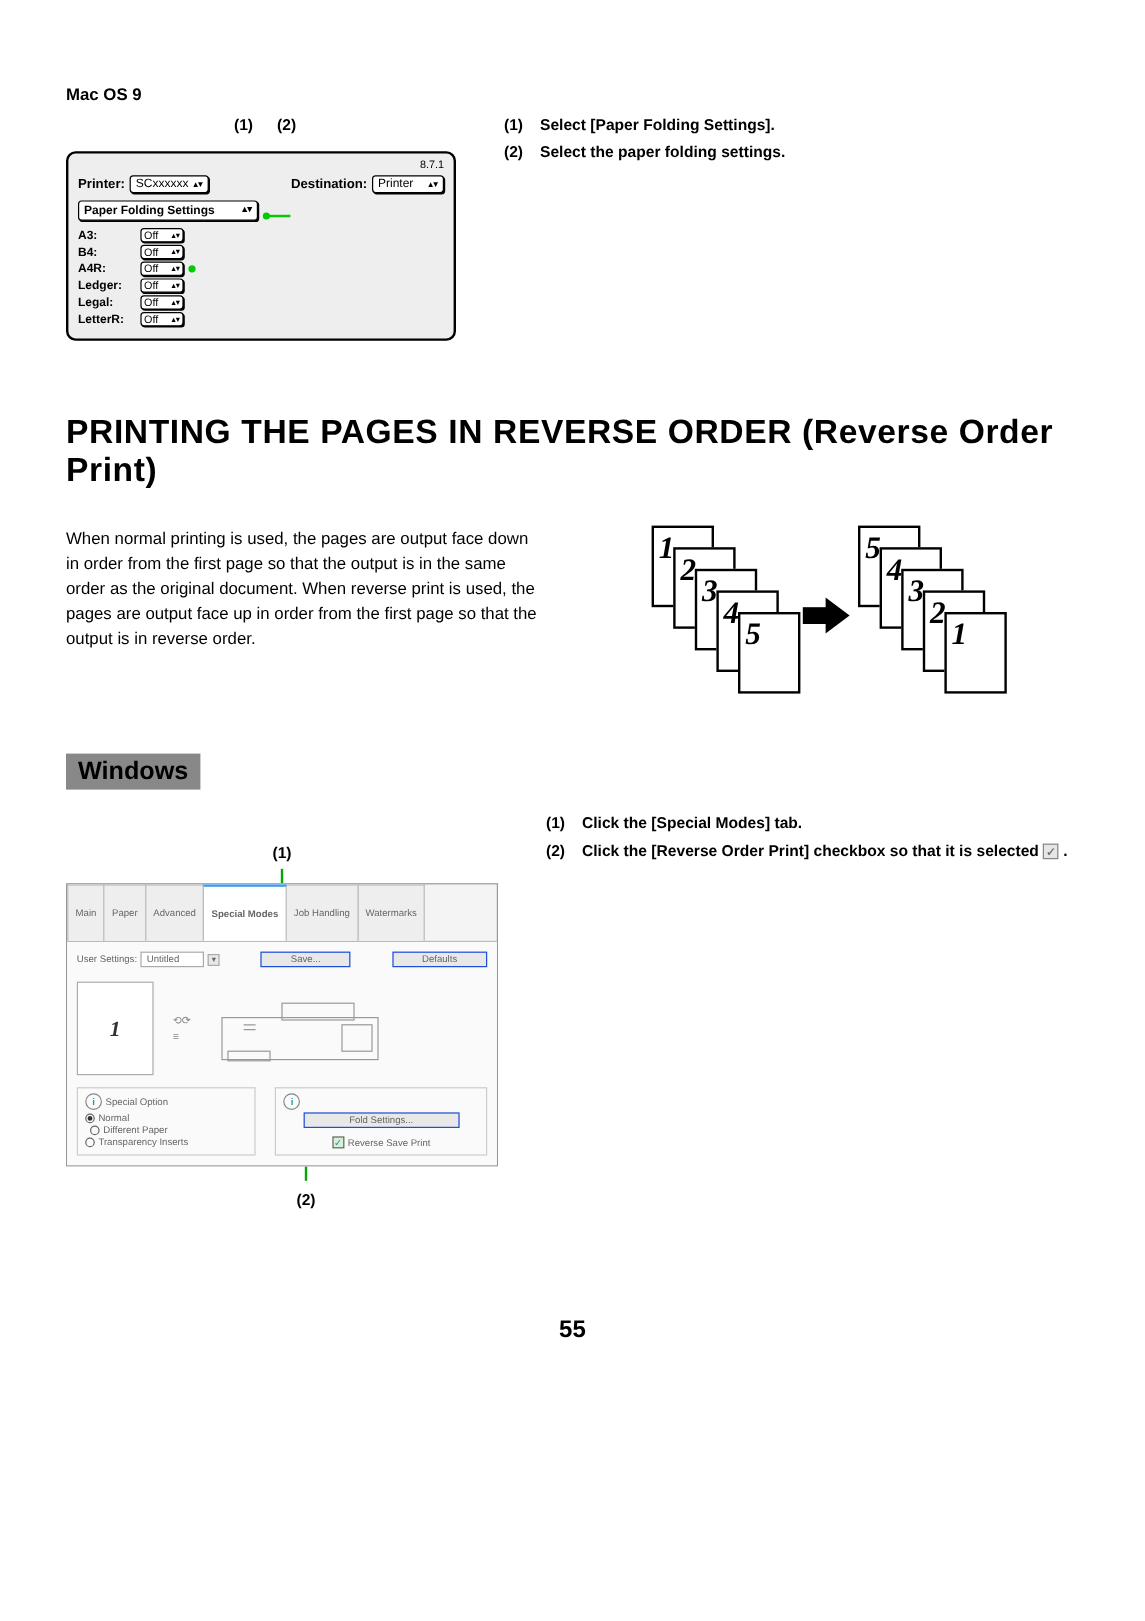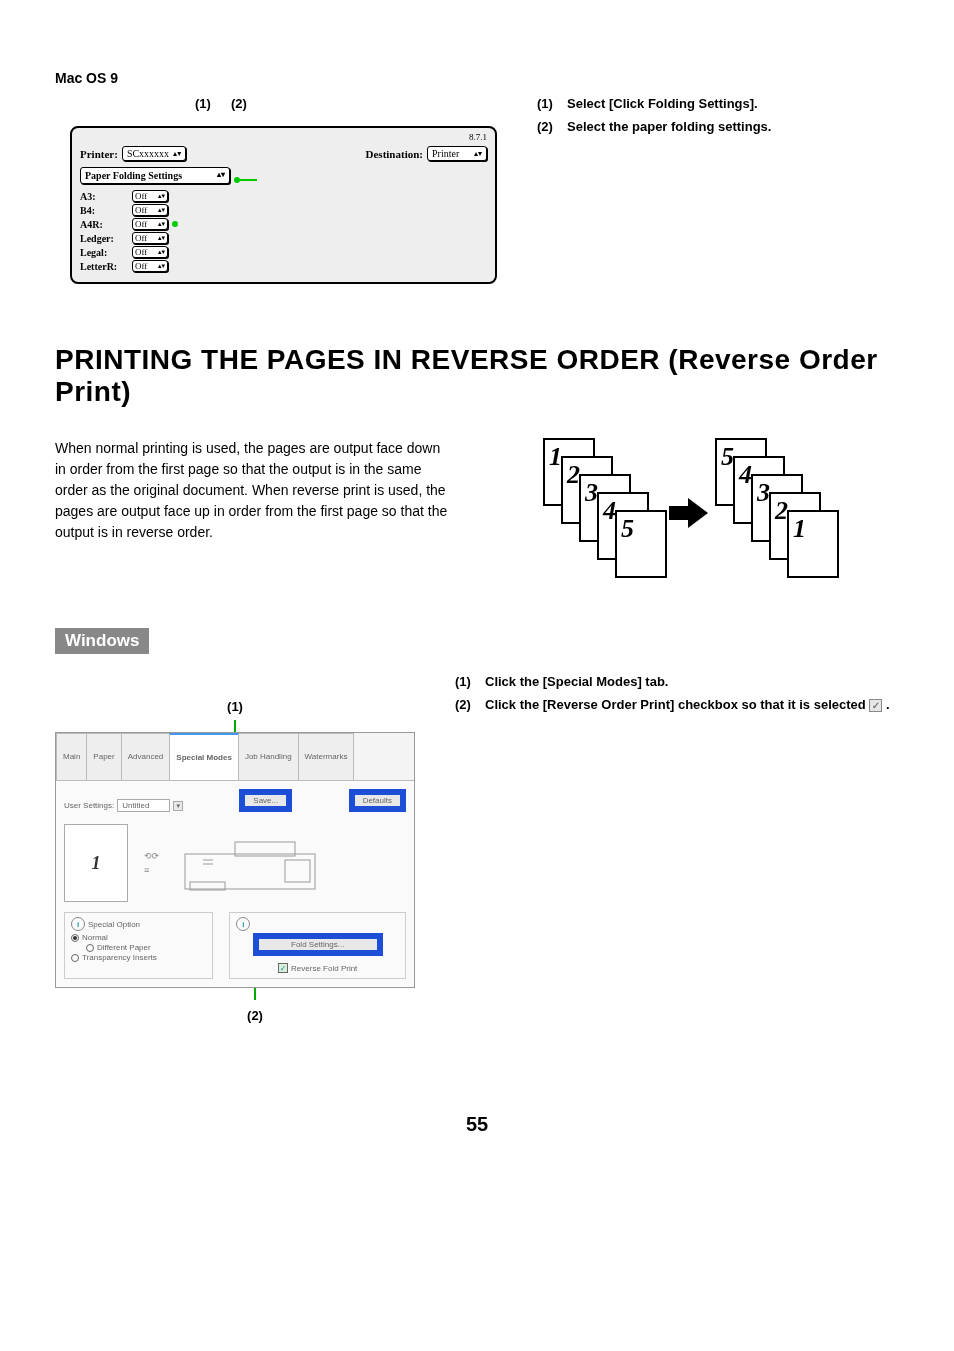--- a/index.html
+++ b/index.html
@@ -13,27 +13,26 @@
       padding: 70px 55px 50px 55px;
     }
     .os-title { font-weight: bold; font-size: 14px; margin-bottom: 10px; }
     .mac-section { display: flex; gap: 40px; align-items: flex-start; margin-bottom: 60px; }
     .mac-dialog-container { position: relative; padding-top: 30px; }
     .mac-callout-labels { position: absolute; top: 0; display: flex; font-weight: bold; font-size: 13px; }
     .mac-callout-labels span:first-child { margin-left: 140px; margin-right: 20px; }
     .mac-dialog {
       border: 2px solid #000;
       border-radius: 8px;
-      width: 427px;
+      width: 325px;
       background: #eee;
-      font-family: Liberation Serif, serif;
+      font-family: Liberation Sans, sans-serif;
       font-size: 10px;
       padding: 4px;
       position: relative;
-      margin-left: 15px;
     }
     .mac-dialog .version { position: absolute; right: 8px; top: 4px; font-size: 9px; }
     .mac-row1 { display: flex; justify-content: space-between; align-items: center; margin-top: 14px; padding: 0 4px; }
     .mac-label { font-weight: bold; font-size: 11px; }
     .mac-select {
       display: inline-flex; align-items:center; justify-content: space-between;
       border: 1px solid #000; background: #fff; border-radius: 3px;
       padding: 1px 4px; font-size: 10px; min-width: 60px;
       box-shadow: 1px 1px 0 #000;
     }
@@ -78,38 +77,38 @@
     .arrow-big { width:40px; height:30px; margin:0 6px; position: relative; }
     .arrow-big::before {
       content:''; position:absolute; left:0; top:8px; width:20px; height:14px; background:#000;
     }
     .arrow-big::after {
       content:''; position:absolute; left:19px; top:0; width:0; height:0;
       border-left:20px solid #000; border-top:15px solid transparent; border-bottom:15px solid transparent;
     }
 
     .windows-badge {
-      display:inline-block; background:#888; color:#ffffff;
-      font-weight:bold; font-size:17px; padding:3px 10px;
+      display:inline-block; background:#888; color:#000000;
+      font-weight:bold; font-size:21px; padding:3px 10px;
       margin-bottom:20px;
       text-align:center;
     }
     .windows-section { display:flex; gap:40px; align-items:flex-start; }
     .win-dialog-container { position:relative; padding-top:25px; width: 360px; }
     .win-dialog-container .top-callout { text-align:center; font-weight:bold; font-size:13px; margin-bottom:6px; }
     .win-dialog {
       border:1px solid #999; background:#f4f4f4;
       font-size:8px; color:#666; position:relative;
     }
     .tabs { display:flex; border-bottom:1px solid #bbb; }
     .tab { padding:18px 6px; border:1px solid #bbb; border-bottom:none; background:#eee; margin-right:-1px; font-size:8px; }
     .tab.active { background:#fff; border-top:2px solid #49e; font-weight:bold; position:relative; }
     .win-inner { padding:8px; background:#fafafa; }
     .user-row { display:flex; align-items:flex-end; justify-content:space-between; padding-bottom:6px; font-size:8px; }
-    .win-btn { border:6px solid #1d4ed8; background:#e8e8e8; padding:1px 8px; font-size:8px; }
+    .win-btn { border:1px solid #1d4ed8; background:#e8e8e8; padding:1px 24px; font-size:8px; }
     .preview-row { display:flex; gap:16px; align-items:center; padding:6px 0; }
     .preview-box { border:1px solid #aaa; background:#fff; width:64px; height:78px; display:flex; align-items:center; justify-content:center; font-family:"Times New Roman",serif; font-style:italic; font-size:18px; font-weight:bold; color:#333; }
     .printer-box { width:160px; height:78px; position:relative; }
     .lower-row { display:flex; gap:16px; padding-top:4px; }
     .group-box { border:1px solid #ccc; padding:4px 6px; flex:1; }
     .group-title { font-size:8px; margin-bottom:2px; display:flex; align-items:center; gap:3px; }
     .radio { width:8px; height:8px; border:1px solid #666; border-radius:50%; display:inline-block; position:relative; }
     .radio.checked::after { content:''; position:absolute; inset:1px; background:#333; border-radius:50%; }
     .checkbox { width:10px; height:10px; border:1px solid #666; display:inline-flex; align-items:center; justify-content:center; background:#fff; }
     .checkbox.checked { background:#d8f0d8; color:#28a; font-size:8px; }
@@ -203,21 +202,21 @@
               <span style="font-size:7px;">▴▾</span>
             </span>
         </div>
       </div>
     </div>
   </div>
 
   <div class="instructions-right">
     <div class="instruction">
       <span class="inst-num">(1)</span>
-      <span class="inst-title">Select [Click Folding Settings].</span>
+      <span class="inst-title">Select [Paper Folding Settings].</span>
     </div>
     <div class="instruction" style="flex-direction:column;">
       <div style="display:flex;">
         <span class="inst-num">(2)</span>
         <span class="inst-title">Select the paper folding settings.</span>
       </div>
     </div>
   </div>
 </div>
 
@@ -315,37 +314,37 @@
         <div class="lower-row">
           <div class="group-box">
             <div class="group-title">
                 <span class="info-icon">i</span>
                 <span>Special Option</span>
               </div>
             <div style="display:flex; align-items:center; gap:3px; margin:1px 0;">
                 <span class="radio checked"></span>
                 <span>Normal</span>
               </div>
-            <div style="display:flex; align-items:center; gap:3px; margin:1px 15px;">
+            <div style="display:flex; align-items:center; gap:3px; margin:1px 4px;">
                 <span class="radio"></span>
                 <span>Different Paper</span>
               </div>
             <div style="display:flex; align-items:flex-end; gap:3px; margin:1px 0;">
                 <span class="radio"></span>
                 <span>Transparency Inserts</span>
               </div>
           </div>
           <div class="group-box" style="flex:1.2;">
             <div class="group-title">
                 <span class="info-icon">i</span>
               </div>
             <div class="win-btn" style="text-align:center; margin:2px auto; width:80%;">Fold Settings...</div>
             <div style="display:flex; align-items:center; gap:3px; justify-content:center; margin-top:6px; border:1px solid transparent;">
               <span class="checkbox checked">✓</span>
-              <span>Reverse Fold Print</span>
+              <span>Reverse Save Print</span>
             </div>
           </div>
         </div>
       </div>
     </div>
     <div style="height:12px; display:flex; justify-content:center; margin-left:40px;">
         <div style="width:2px; height:12px; background:#0a0;"></div>
       </div>
     <div class="win-bottom-callout" style="margin-left:40px;">(2)</div>
   </div>

